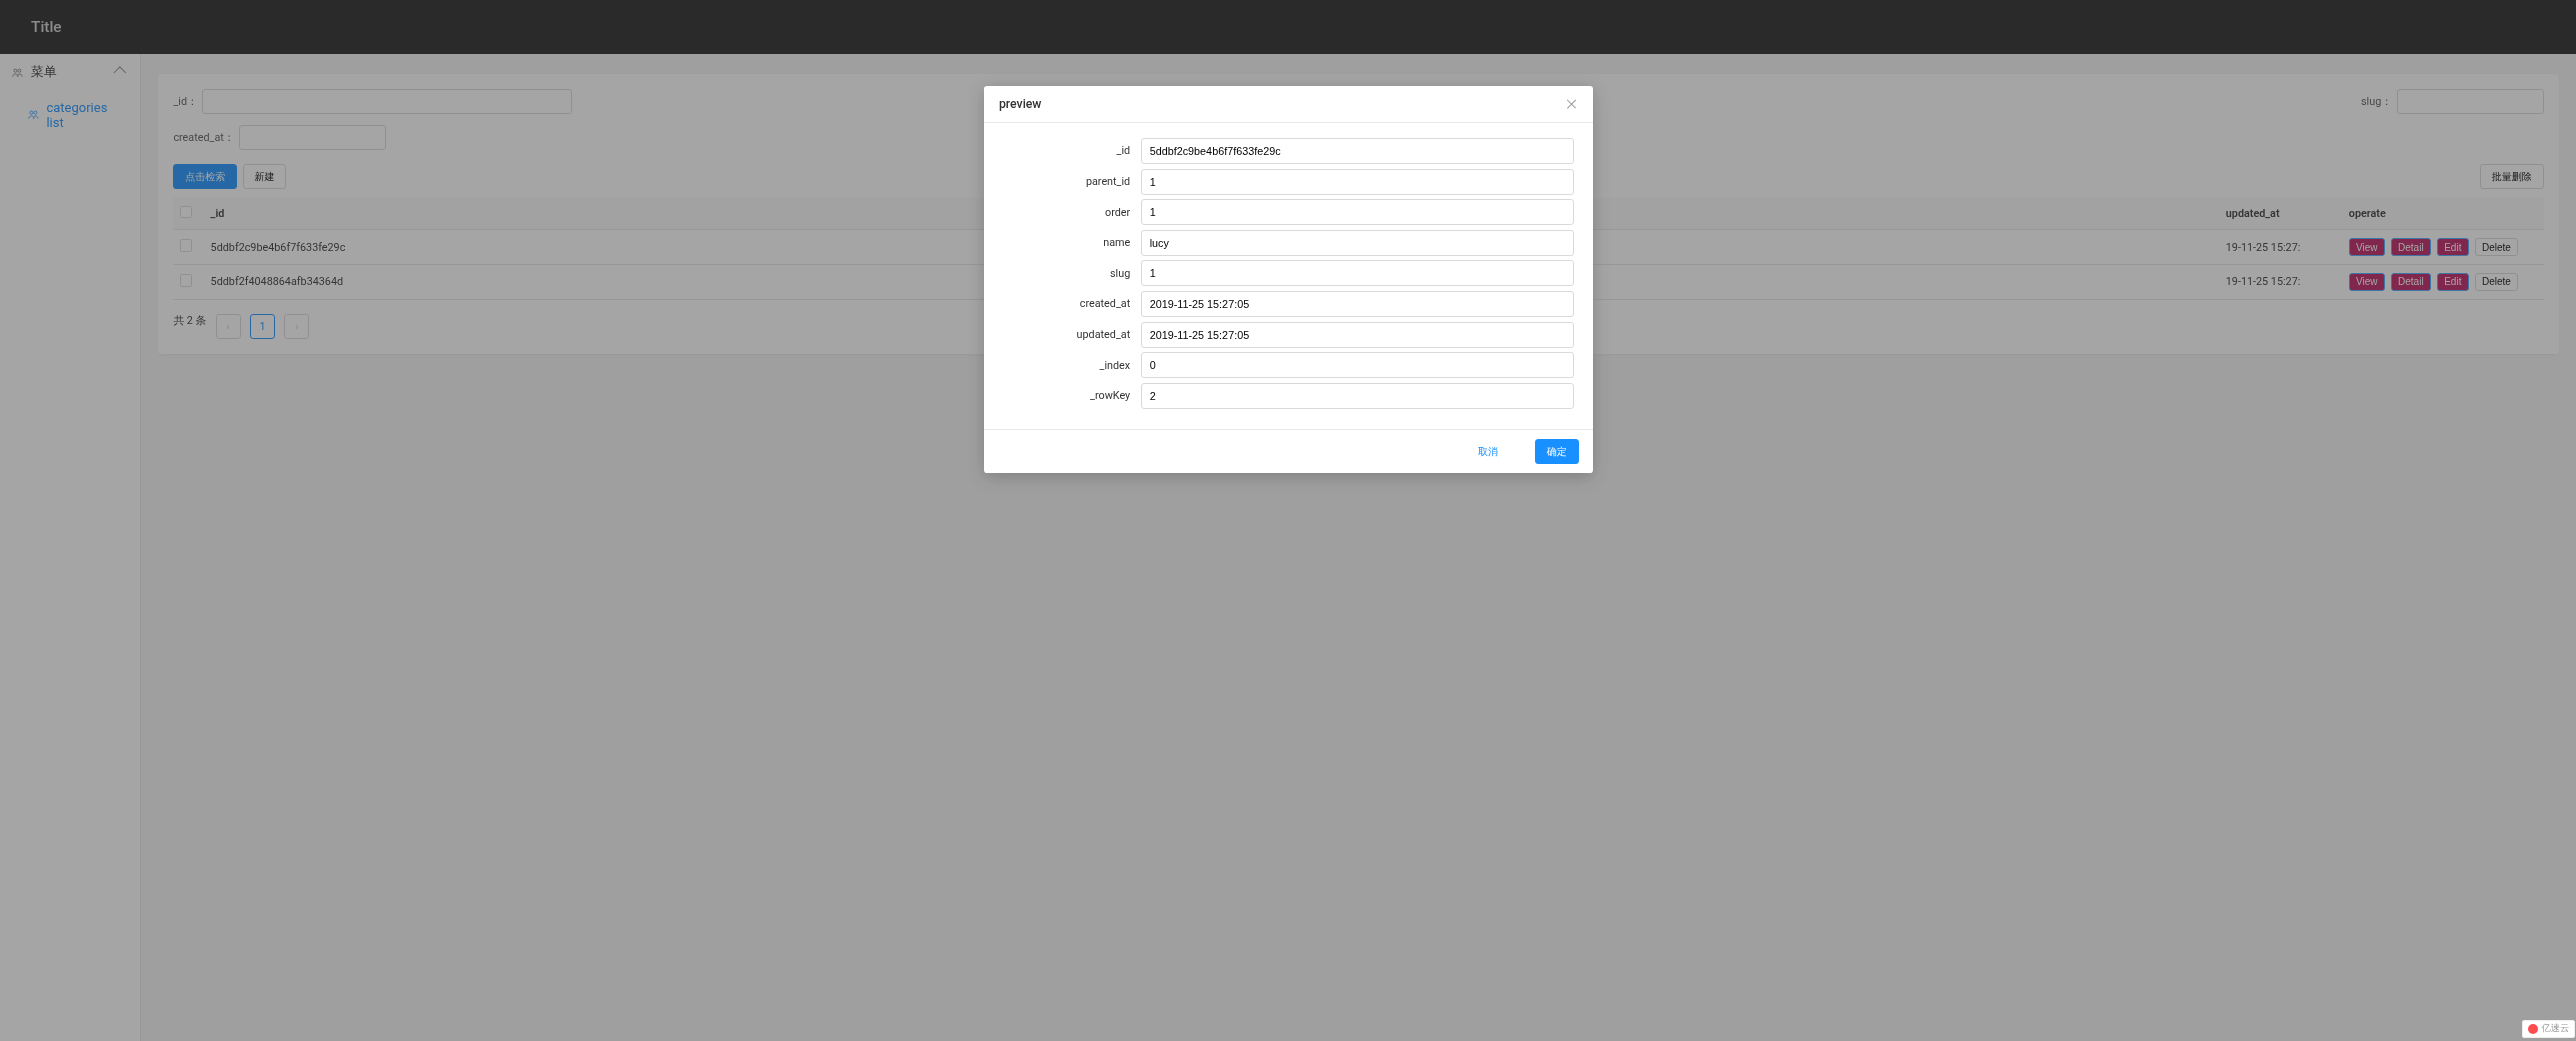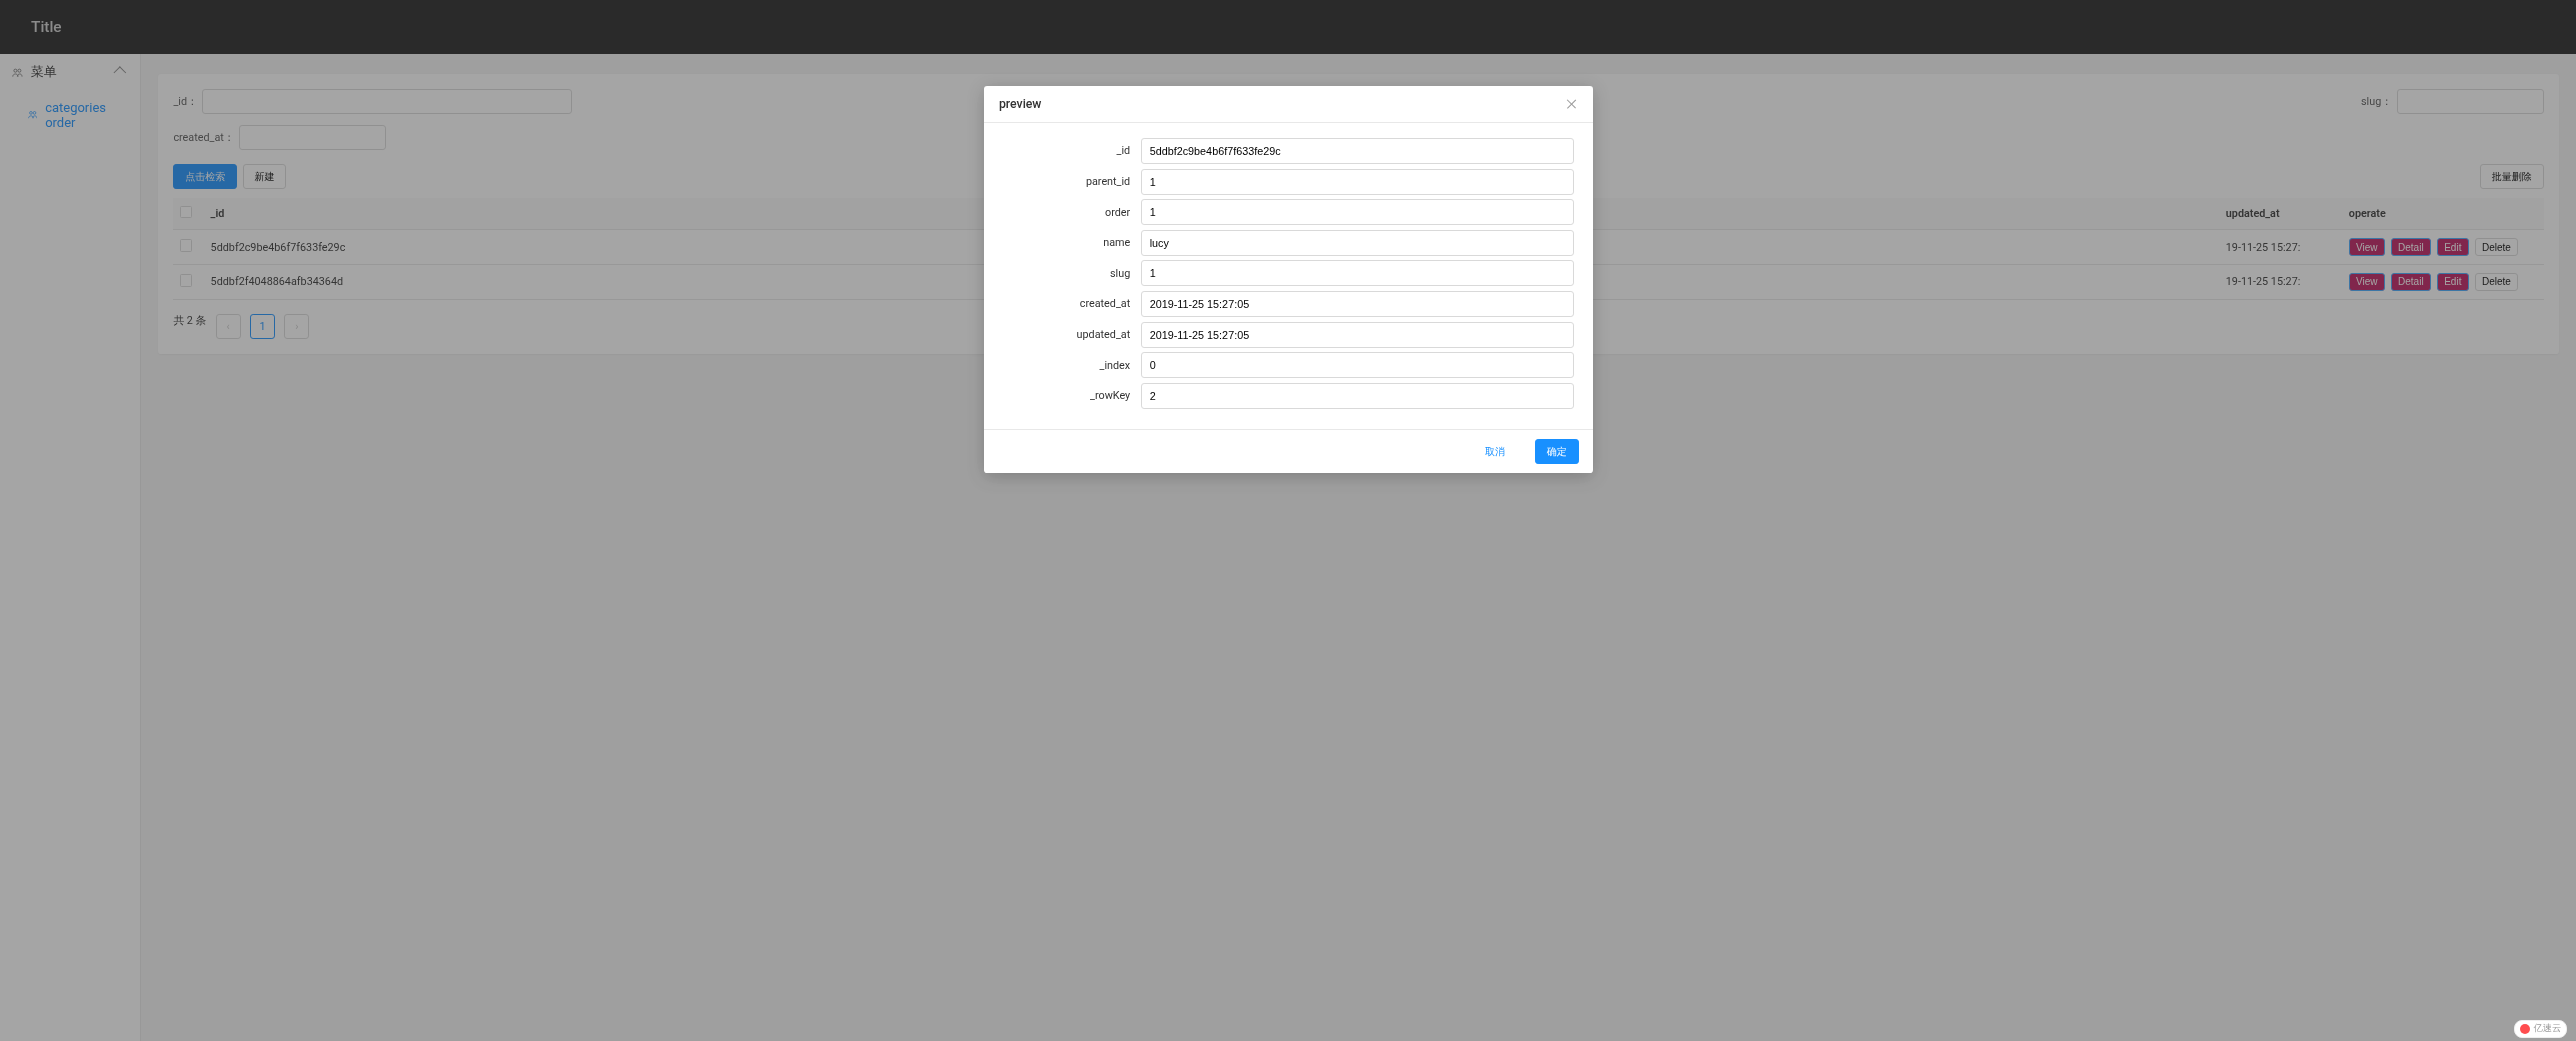--- a/index.html
+++ b/index.html
@@ -57,25 +57,25 @@
 .modal-hd { padding: 10.8px 15.4px; border-bottom:0.8px solid #e8e8e8; display:flex; justify-content:space-between; align-items:center;}
 .modal-title { font-size:12.3px; font-weight:500; color:#333;}
 .close-x { width:12.3px; height:12.3px; position:relative; cursor:pointer; opacity:.5;}
 .close-x::before, .close-x::after { content:""; position:absolute; left:50%; top:0; width:0.8px; height:12.3px; background:#333;}
 .close-x::before { transform: rotate(45deg);}
 .close-x::after { transform: rotate(-45deg);}
 .modal-bd { padding: 15.4px 18.5px; }
 .form-row { display:flex; align-items:center; margin-bottom:4.6px;}
 .form-row label { width: 139px; text-align:right; padding-right:10.8px; color:#333;}
 .form-row .finp { flex:1; height:26px; border:0.8px solid #d9d9d9; border-radius:3.1px; padding:0 7.7px; font-size:10.8px;}
-.modal-ft { border-top:0.8px solid #e8e8e8; padding: 9.3px 14px; display:flex; justify-content:flex-end; gap:16px;}
+.modal-ft { border-top:0.8px solid #e8e8e8; padding: 9.3px 14px; display:flex; justify-content:flex-end; gap:23px;}
 .btn.link { border:none; background:none; color:#1890ff; }
 
 
-.wm { position:fixed; right:9px; bottom:3.1px; font-size:9.3px; color:#999; background:#fff; padding:1.5px 4.6px; border:0.8px solid #eee; border-radius:8px; display:flex; align-items:center; gap:3.1px;}
+.wm { position:fixed; right:1px; bottom:3.1px; font-size:9.3px; color:#999; background:#fff; padding:1.5px 4.6px; border:0.8px solid #eee; border-radius:2px; display:flex; align-items:center; gap:3.1px;}
 .wm .dot { width:10.8px; height:10.8px; border-radius:50%; background:#ff4d4f; display:inline-block;}
 
 
 </style>
 </head>
 <body>
 
 <div class="hdr">
   <span>Title</span>
 </div>
@@ -96,21 +96,21 @@
       <span class="chev"></span>
     </div>
     <div class="menu-item child">
       <span class="left">
         <svg class="icon-users" viewBox="0 0 16 14" fill="none" stroke="#1890ff" stroke-width="1.2">
           <circle cx="5" cy="4" r="2.3"></circle>
             <circle cx="11" cy="4" r="2.3"></circle>
           <path d="M1 13c0-2.5 2-4 4-4s4 1.5 4 4"></path>
             <path d="M8 13c0-2.5 1.5-4 3.5-4s3.5 1.5 3.5 4"></path>
         </svg>
-        <span>categories order</span>
+        <span>categories list</span>
       </span>
     </div>
   </div>
 
   <div class="content">
     <div class="card">
 
       <div class="filter-row">
         <div class="filter-item">
           <span class="filter-label">_id：</span>

